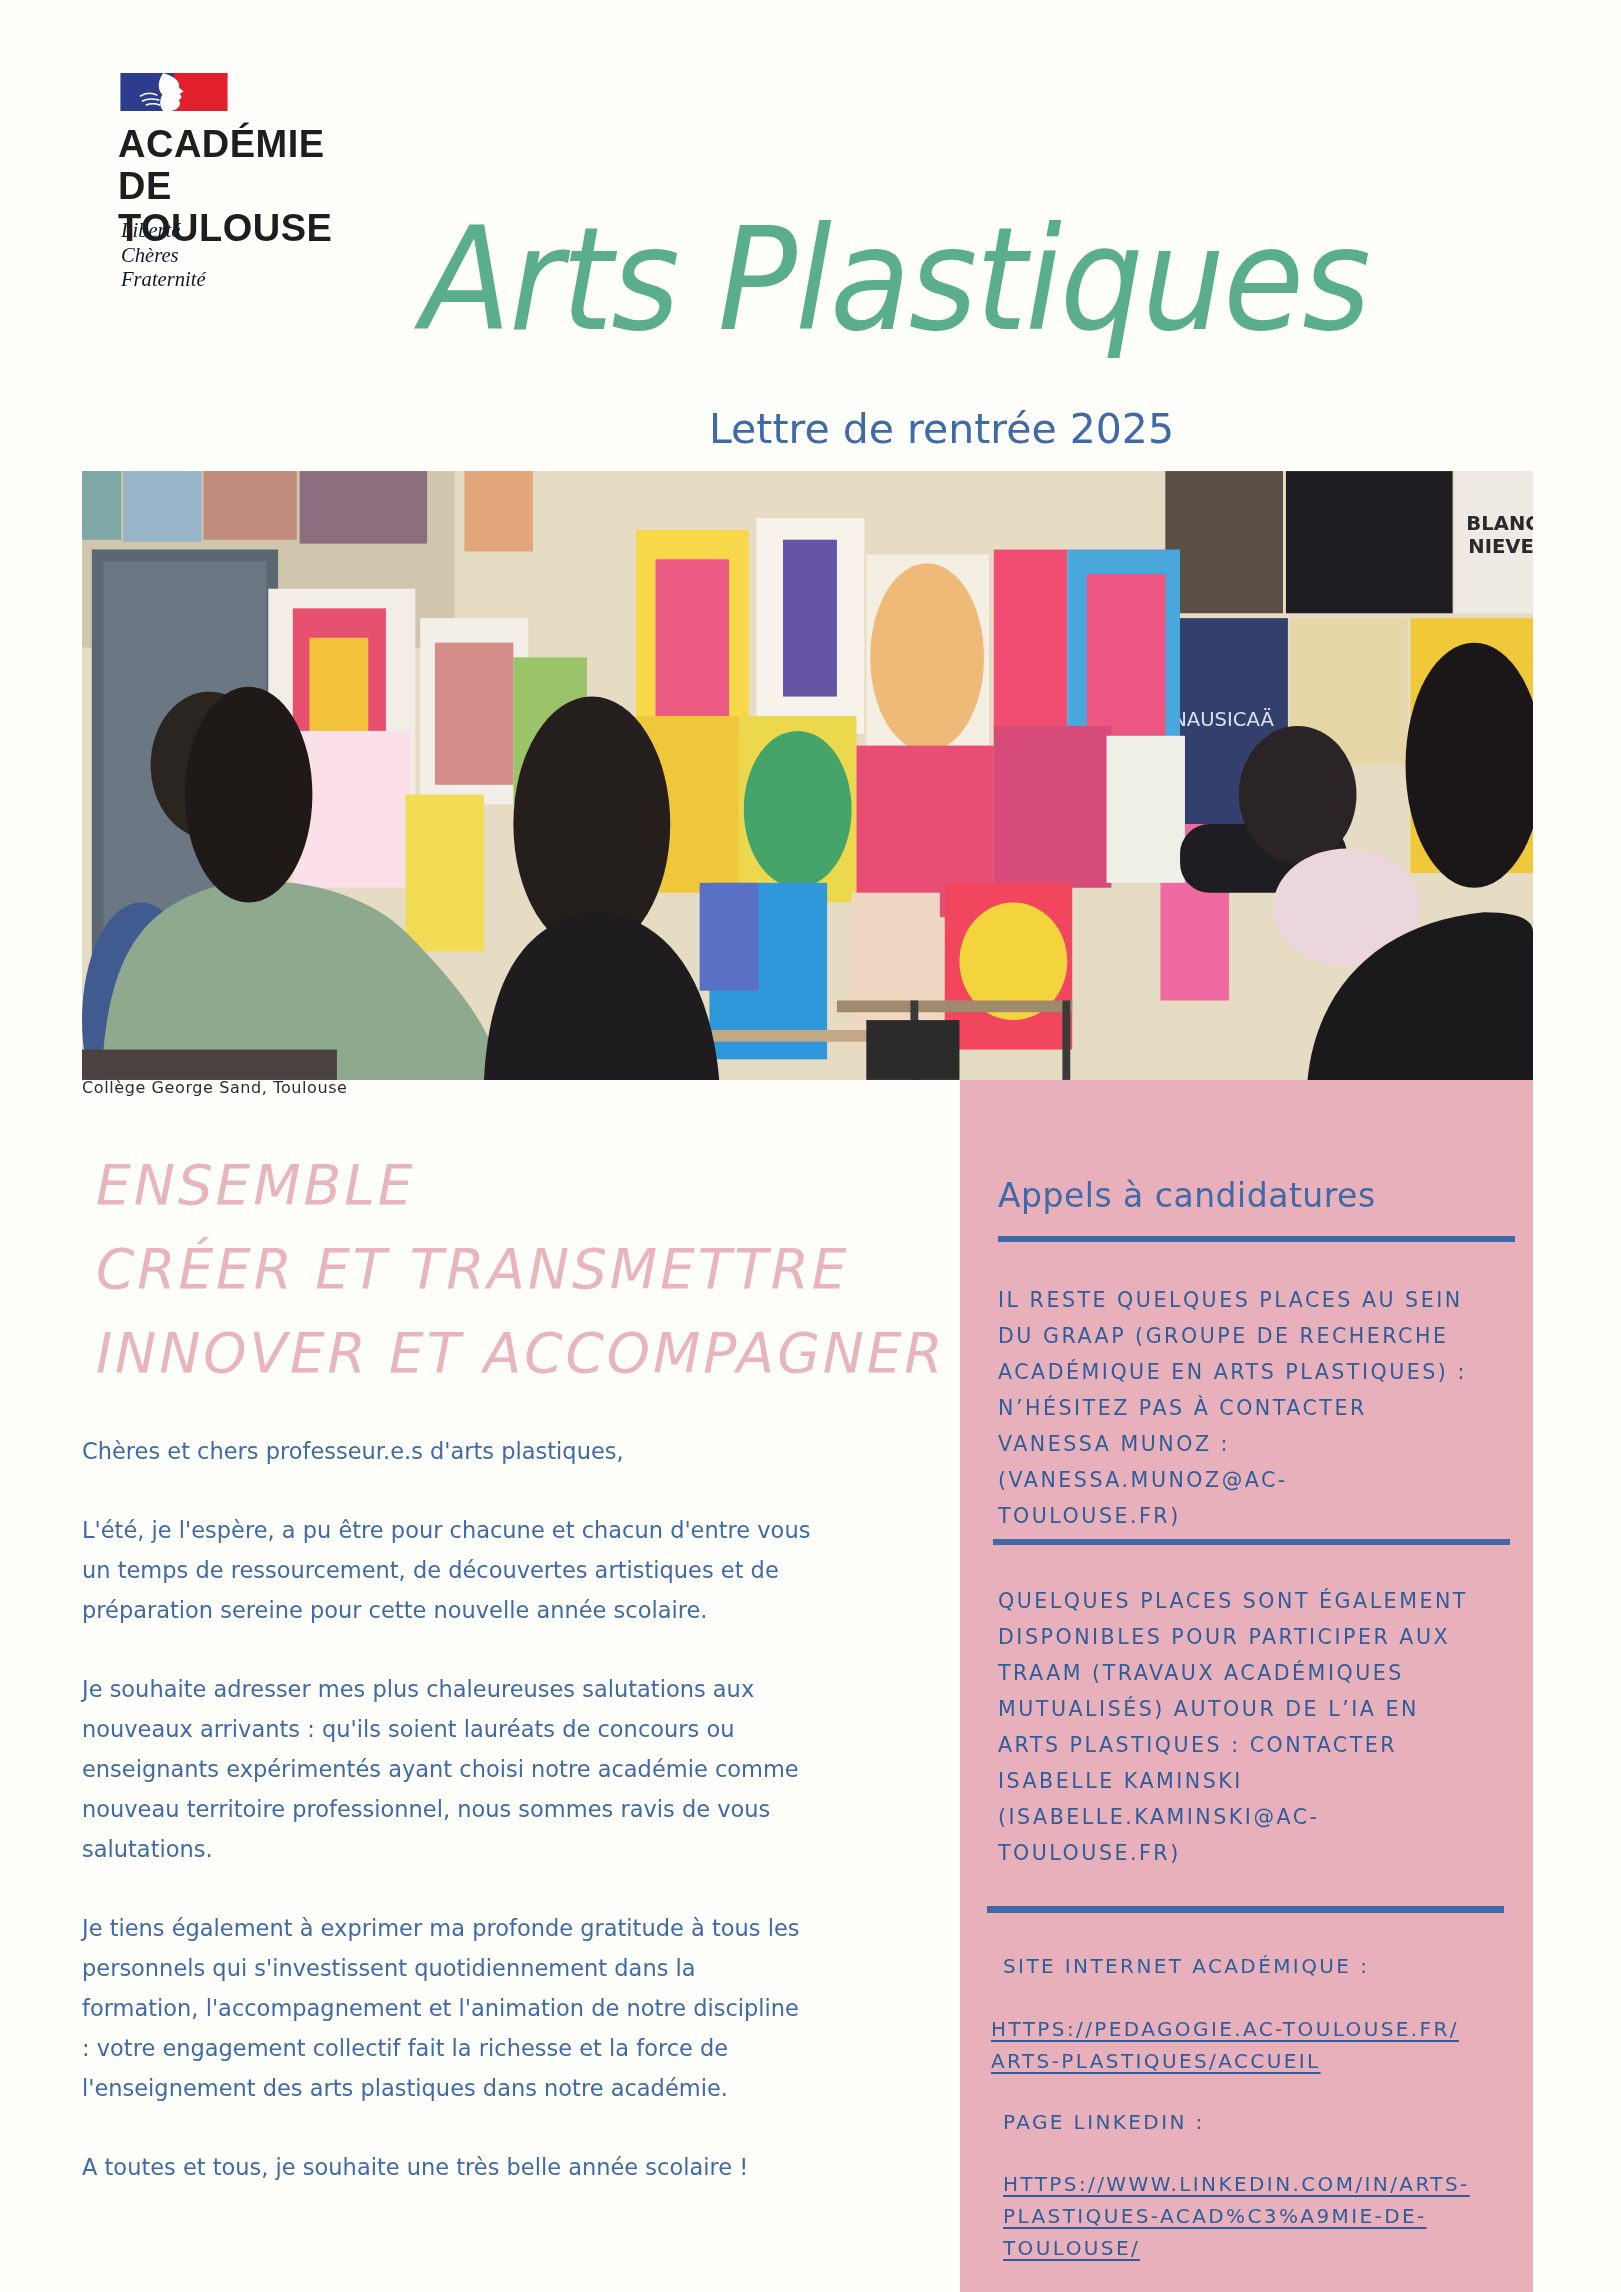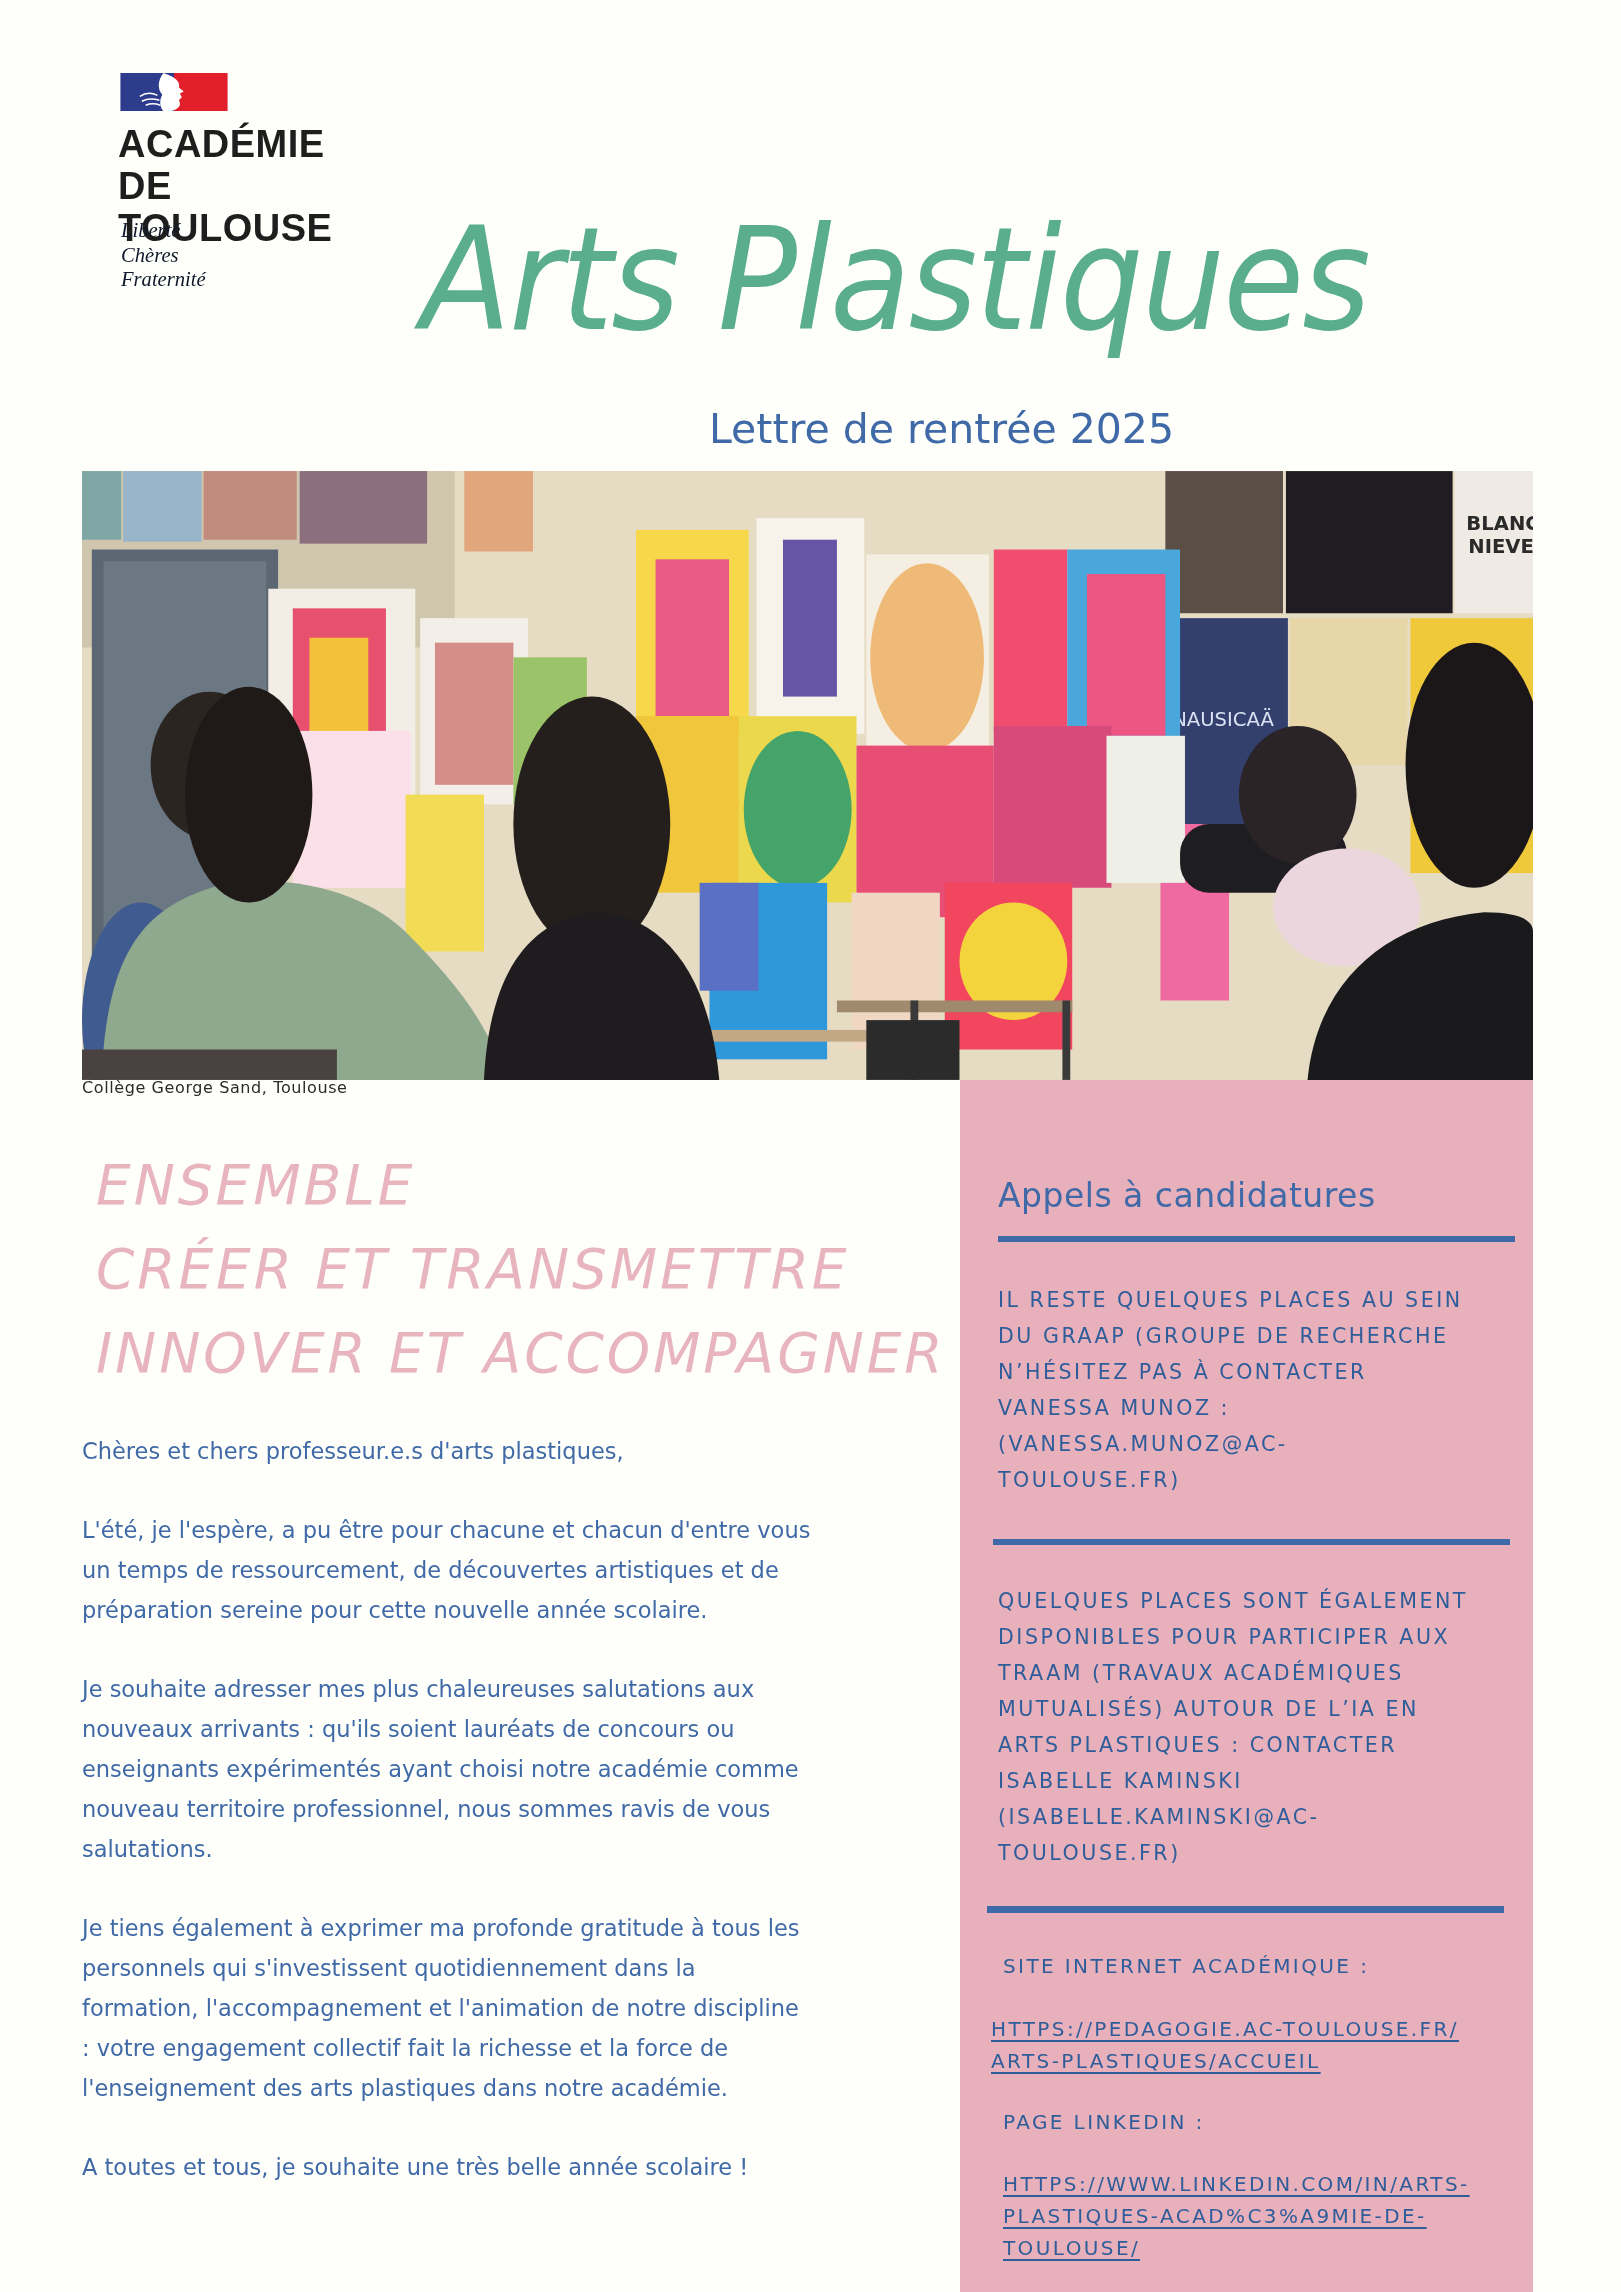--- a/index.html
+++ b/index.html
@@ -228,20 +228,21 @@
   </p>
 </div>
 
 <div class="abs" id="aside"></div>
 <div class="abs" id="aside-title">Appels à candidatures</div>
 <div class="rule" id="rule-1"></div>
 
 <div class="caps" id="call-1">
   <span class="ln">Il reste quelques places au sein</span>
   <span class="ln">du GRAAP (Groupe de Recherche</span>
+  <span class="ln">Académique en Arts Plastiques) :</span>
   <span class="ln">N’hésitez pas à contacter</span>
   <span class="ln">Vanessa Munoz :</span>
   <span class="ln">(vanessa.munoz@ac-</span>
   <span class="ln">toulouse.fr)</span>
 </div>
 <div class="rule" id="rule-2"></div>
 
 <div class="caps" id="call-2">
   <span class="ln">Quelques places sont également</span>
   <span class="ln">disponibles pour participer aux</span>

